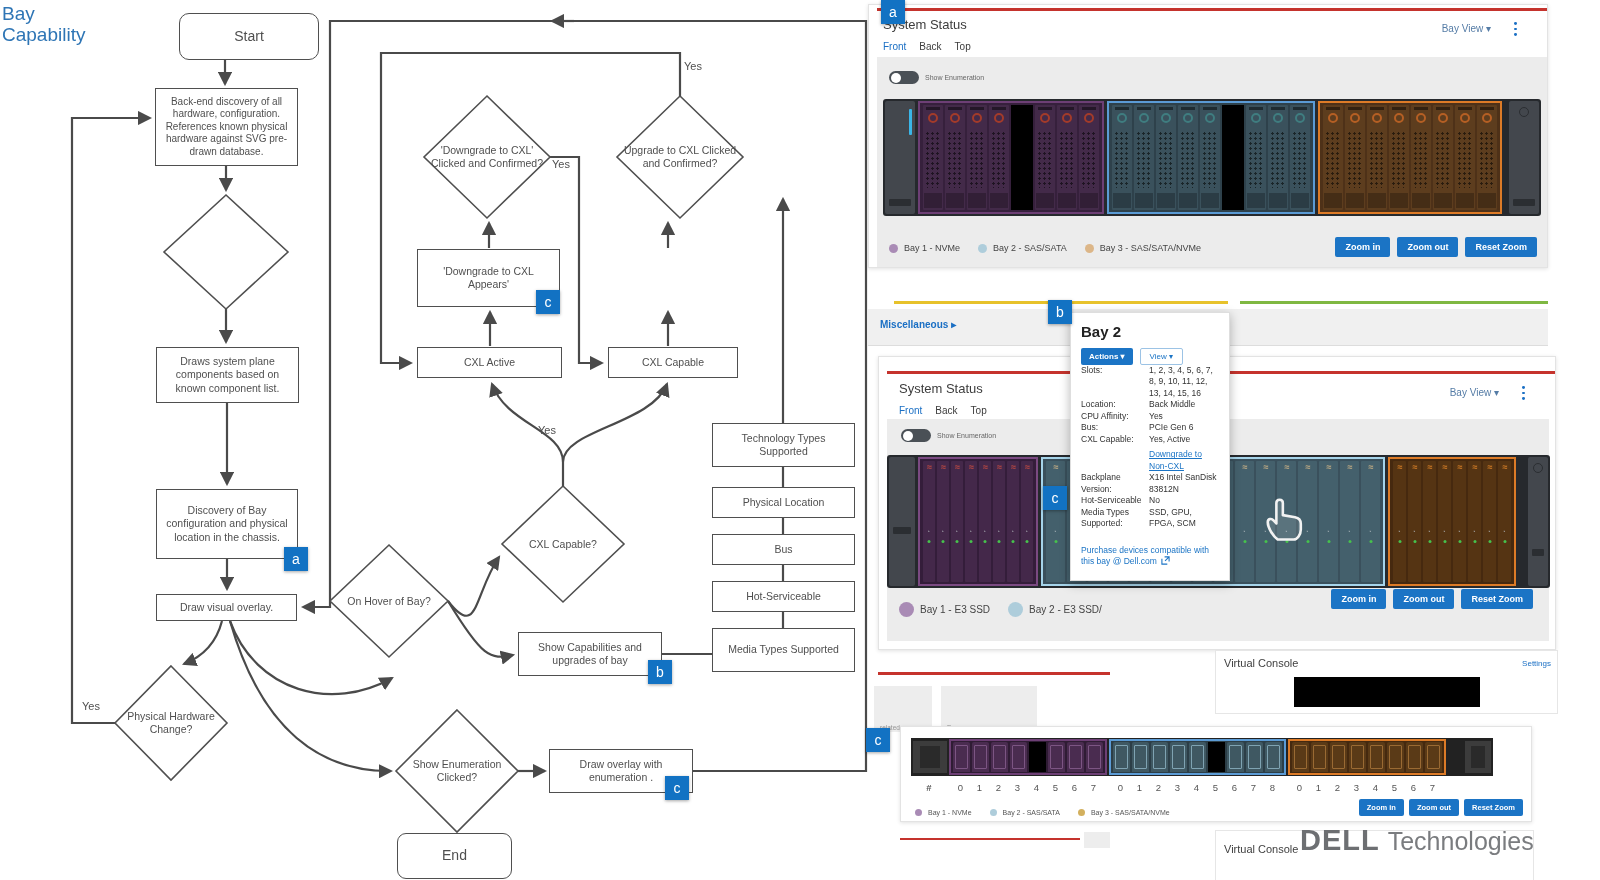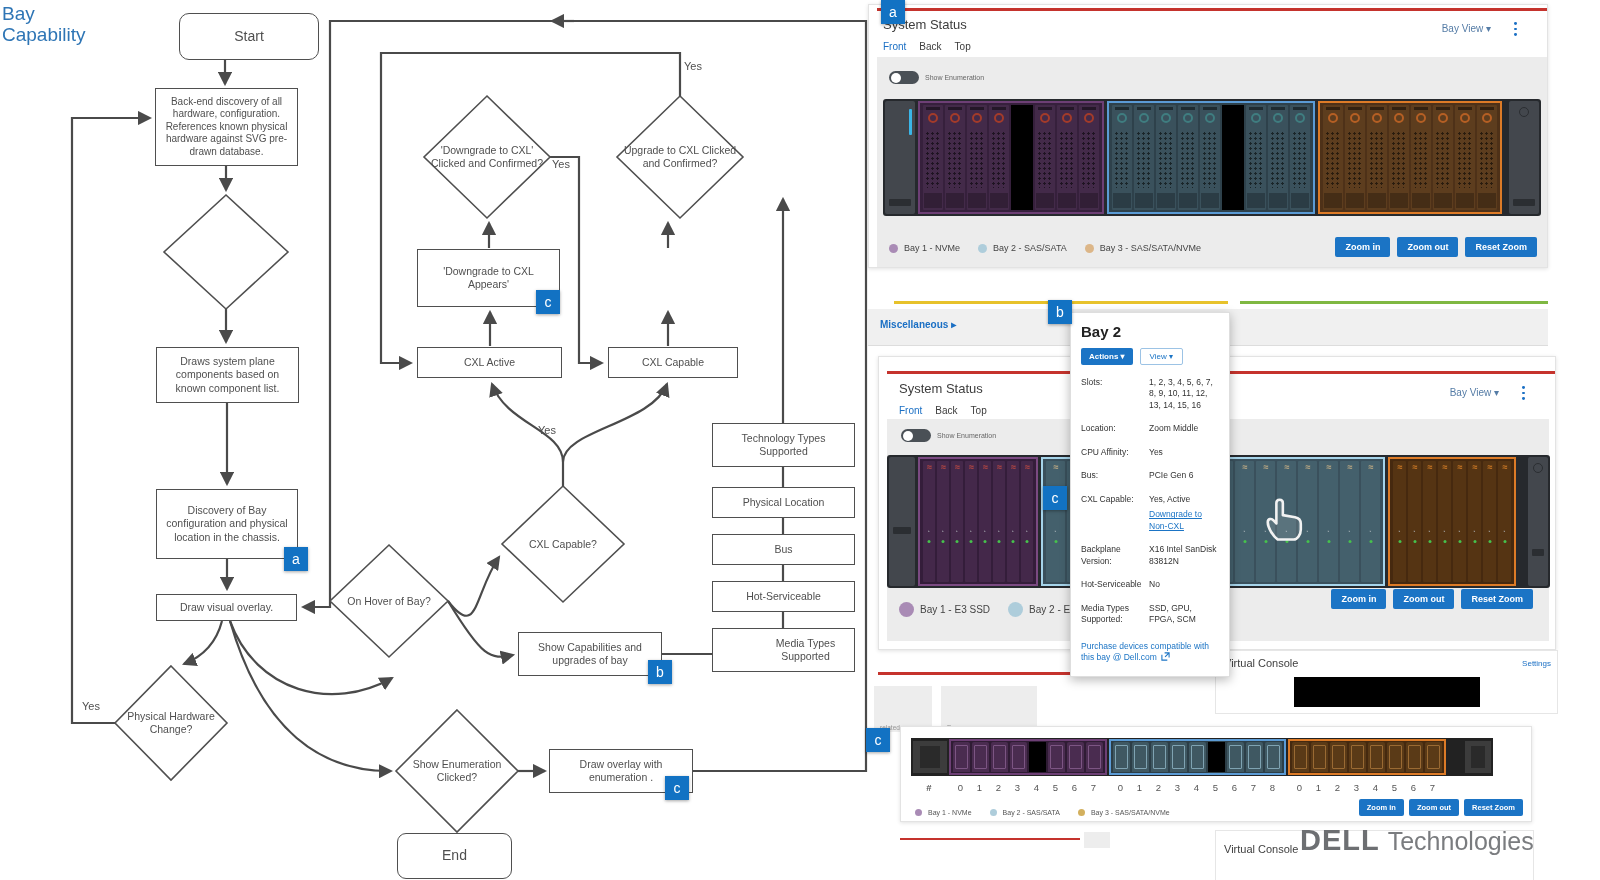--- a/index.html
+++ b/index.html
@@ -62,21 +62,21 @@
   .topc .inn{position:absolute;left:2px;right:2px;top:3px;bottom:3px;border:1px solid;border-radius:1px;}
   .gapc{width:17px;height:38px;margin:0 1px;flex:0 0 auto;background:#000;}
   .numcell{width:17px;margin:0 1px;flex:0 0 auto;text-align:center;font-size:9.5px;color:#555;}
   
   #popup{position:absolute;left:1070px;top:312px;width:160px;background:#fff;border:1px solid #dedede;
          box-shadow:0 3px 10px rgba(0,0,0,.28);z-index:25;padding:10px 10px 12px 10px;box-sizing:border-box;}
   #popup h3{margin:0;font-size:15px;color:#222;}
   .pbtns{display:flex;margin-top:8px;}
   .pbtn-a{background:#1b74c5;color:#fff;font-size:8px;font-weight:bold;padding:4px 8px;border-radius:2px;}
   .pbtn-v{border:1px solid #9cc3e5;color:#1b74c5;font-size:8px;padding:3px 9px;border-radius:2px;margin-left:7px;background:#fff;}
-  .prow{display:grid;grid-template-columns:68px 1fr;margin-top:12px;font-size:8.5px;color:#333;line-height:1.35;}
+  .prow{display:grid;grid-template-columns:68px 1fr;margin-top:0;font-size:8.5px;color:#333;line-height:1.35;}
   .plink{color:#1b74c5;text-decoration:underline;margin-top:4px;display:inline-block;}
   .pfoot{margin-top:15px;font-size:8.5px;color:#1b74c5;line-height:1.4;}
   .extic{display:inline-block;vertical-align:-1px;margin-left:2px;}
   
   .tabbar{position:absolute;height:3px;z-index:2;}
   #miscband{position:absolute;left:868px;top:309px;width:680px;height:36px;background:#f0f0f0;border-bottom:1px solid #ddd;}
   #miscband span{position:absolute;left:12px;top:10px;font-size:10px;font-weight:bold;color:#1a6fc4;}
   .vc-head{font-size:11px;color:#3f3f3f;}
   .vc-set{position:absolute;font-size:8px;color:#1a6fc4;}
   .blackrect{position:absolute;background:#000;}
@@ -147,21 +147,21 @@
   <div class="fc-box" style="left:156px;top:347px;width:143px;height:56px;">Draws system plane components based on known component list.</div>
   <div class="fc-box" style="left:156px;top:489px;width:142px;height:70px;">Discovery of Bay configuration and physical location in the chassis.</div>
   <div class="fc-box" style="left:156px;top:594px;width:141px;height:27px;">Draw visual overlay.</div>
   <div class="fc-box" style="left:417px;top:249px;width:143px;height:58px;">'Downgrade to CXL Appears'</div>
   <div class="fc-box" style="left:417px;top:347px;width:145px;height:31px;">CXL Active</div>
   <div class="fc-box" style="left:608px;top:347px;width:130px;height:31px;">CXL Capable</div>
   <div class="fc-box" style="left:712px;top:423px;width:143px;height:44px;">Technology Types Supported</div>
   <div class="fc-box" style="left:712px;top:487px;width:143px;height:31px;">Physical Location</div>
   <div class="fc-box" style="left:712px;top:534px;width:143px;height:31px;">Bus</div>
   <div class="fc-box" style="left:712px;top:581px;width:143px;height:31px;">Hot-Serviceable</div>
-  <div class="fc-box" style="left:712px;top:628px;width:143px;height:44px;padding-left:48px;">Media Types Supported</div>
+  <div class="fc-box" style="left:712px;top:628px;width:143px;height:44px;">Media Types Supported</div>
   <div class="fc-box" style="left:518px;top:632px;width:144px;height:44px;">Show Capabilities and upgrades of bay</div>
   <div class="fc-box" style="left:549px;top:749px;width:144px;height:44px;">Draw overlay with enumeration .</div>
   <div class="fc-box" style="left:397px;top:833px;width:115px;height:46px;border-radius:9px;font-size:14px;">End</div>
 
   <div class="fc-dia" style="left:123px;top:666px;width:96px;height:114px;">Physical Hardware Change?</div>
   <div class="fc-dia" style="left:339px;top:545px;width:100px;height:112px;">On Hover of Bay?</div>
   <div class="fc-dia" style="left:510px;top:486px;width:106px;height:116px;text-align:right;">CXL Capable?</div>
   <div class="fc-dia" style="left:430px;top:96px;width:114px;height:122px;">'Downgrade to CXL' Clicked and Confirmed?</div>
   <div class="fc-dia" style="left:623px;top:96px;width:114px;height:122px;">Upgrade to CXL Clicked and Confirmed?</div>
   <div class="fc-dia" style="left:404px;top:710px;width:106px;height:122px;">Show Enumeration Clicked?</div>
@@ -618,21 +618,21 @@
       <div class="pbtn-a"><span>Actions</span> <span>▾</span></div>
       <div class="pbtn-v"><span>View</span> <span>▾</span></div>
     </div>
     <div id="popupRows">
         <div class="prow">
           <span>Slots:</span>
           <span>1, 2, 3, 4, 5, 6, 7, 8, 9, 10, 11, 12, 13, 14, 15, 16</span>
         </div>
         <div class="prow">
           <span>Location:</span>
-          <span>Zoom Middle</span>
+          <span>Back Middle</span>
         </div>
         <div class="prow">
           <span>CPU Affinity:</span>
           <span>Yes</span>
         </div>
         <div class="prow">
           <span>Bus:</span>
           <span>PCIe Gen 6</span>
         </div>
         <div class="prow">

